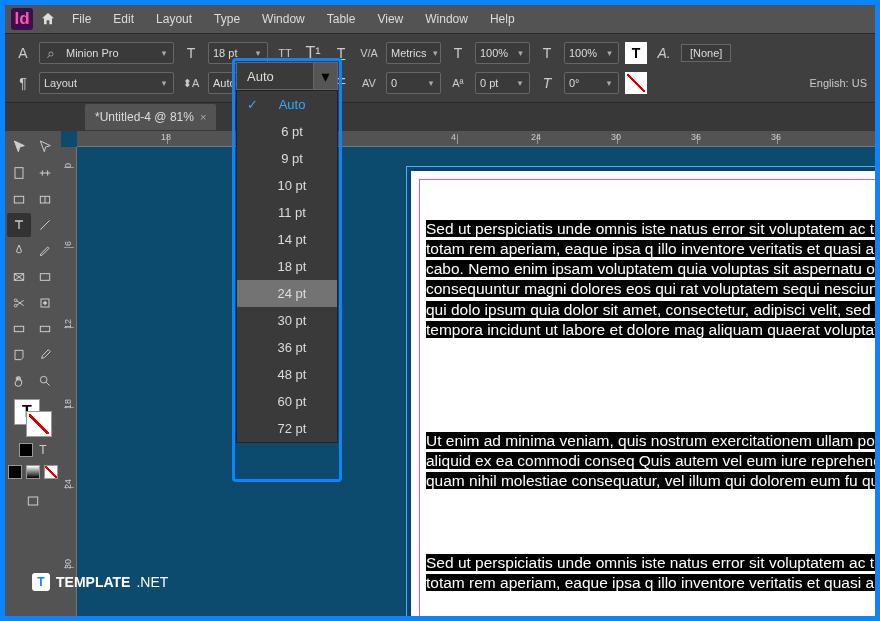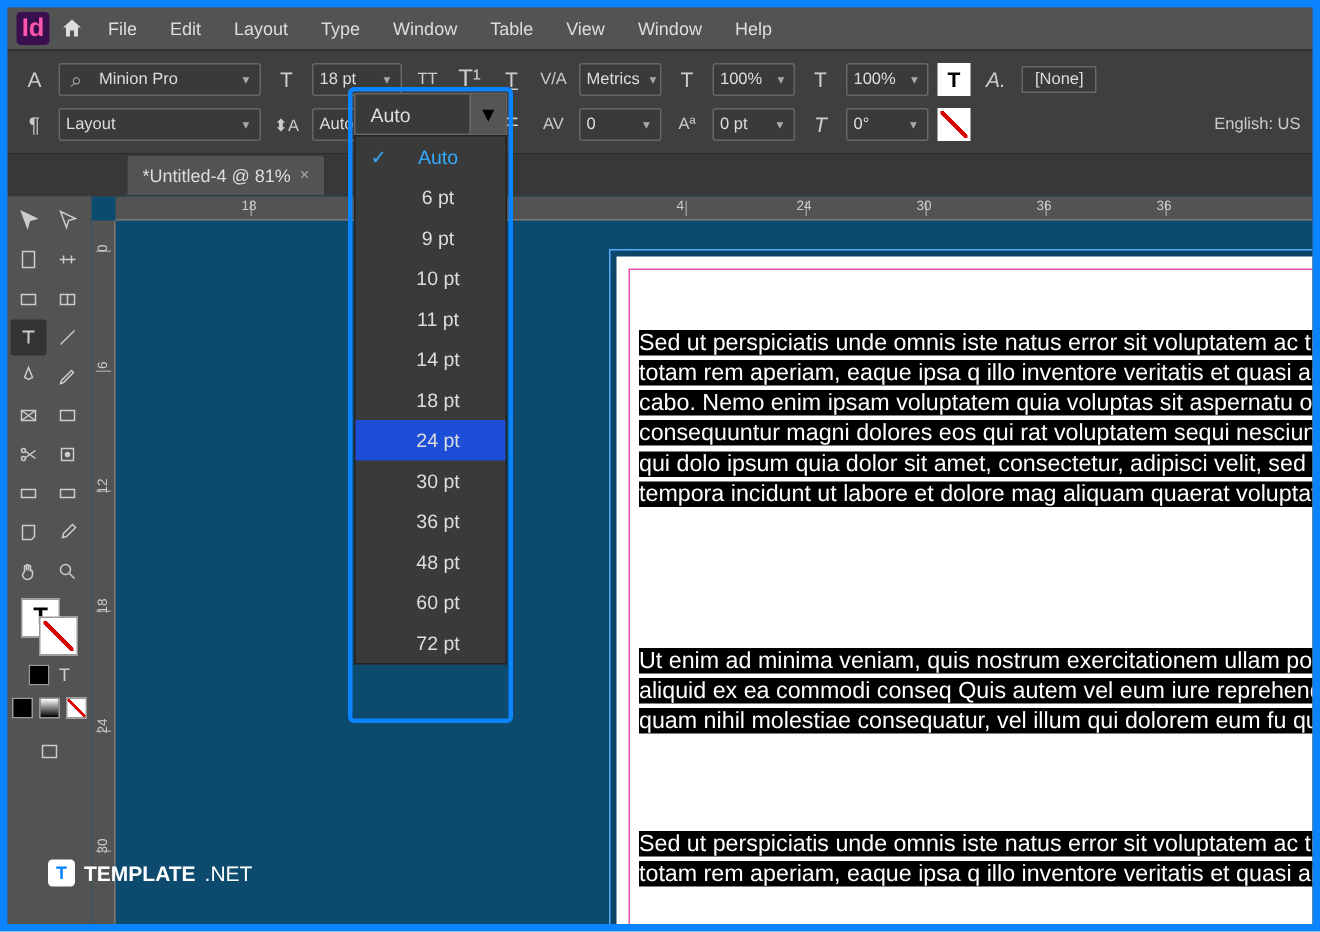--- a/index.html
+++ b/index.html
@@ -53,21 +53,21 @@
 .txtblock .sel{background:#000;color:#fff}
 .dropdown{position:absolute;left:236px;top:62px;width:102px;z-index:100}
 .dropdown-hl{position:absolute;left:232px;top:58px;width:110px;height:424px;border:3px solid #0a84ff;border-radius:4px;z-index:99;pointer-events:none}
 .ddtop{height:28px;background:#3a3a3a;display:flex;align-items:center;border:1px solid #666}
 .ddtop .val{flex:1;padding:0 10px;color:#ddd;font-size:13px}
 .ddtop .chevbox{width:24px;height:100%;background:#555;display:flex;align-items:center;justify-content:center;border-left:1px solid #666}
 .ddlist{background:#3a3a3a;border:1px solid #222}
 .ddopt{padding:6px 20px 6px 30px;color:#ddd;font-size:13px;text-align:center;cursor:pointer;position:relative}
 .ddopt.sel{color:#3af}
 .ddopt.sel::before{content:"✓";position:absolute;left:10px;color:#3af}
-.ddopt.hov{background:#1d4ed8}
+.ddopt.hov{background:#737373}
 .watermark{position:absolute;left:32px;bottom:30px;display:flex;align-items:center;gap:6px;color:#fff;font-size:14px;font-weight:600;z-index:200}
 .watermark .wicon{width:18px;height:18px;background:#fff;color:#0a84ff;border-radius:3px;display:flex;align-items:center;justify-content:center;font-weight:bold;font-size:12px}
 </style>
 </head>
 <body>
 
 <div class="frame">
 
   <div class="menubar">
     <div class="logo">Id</div>

